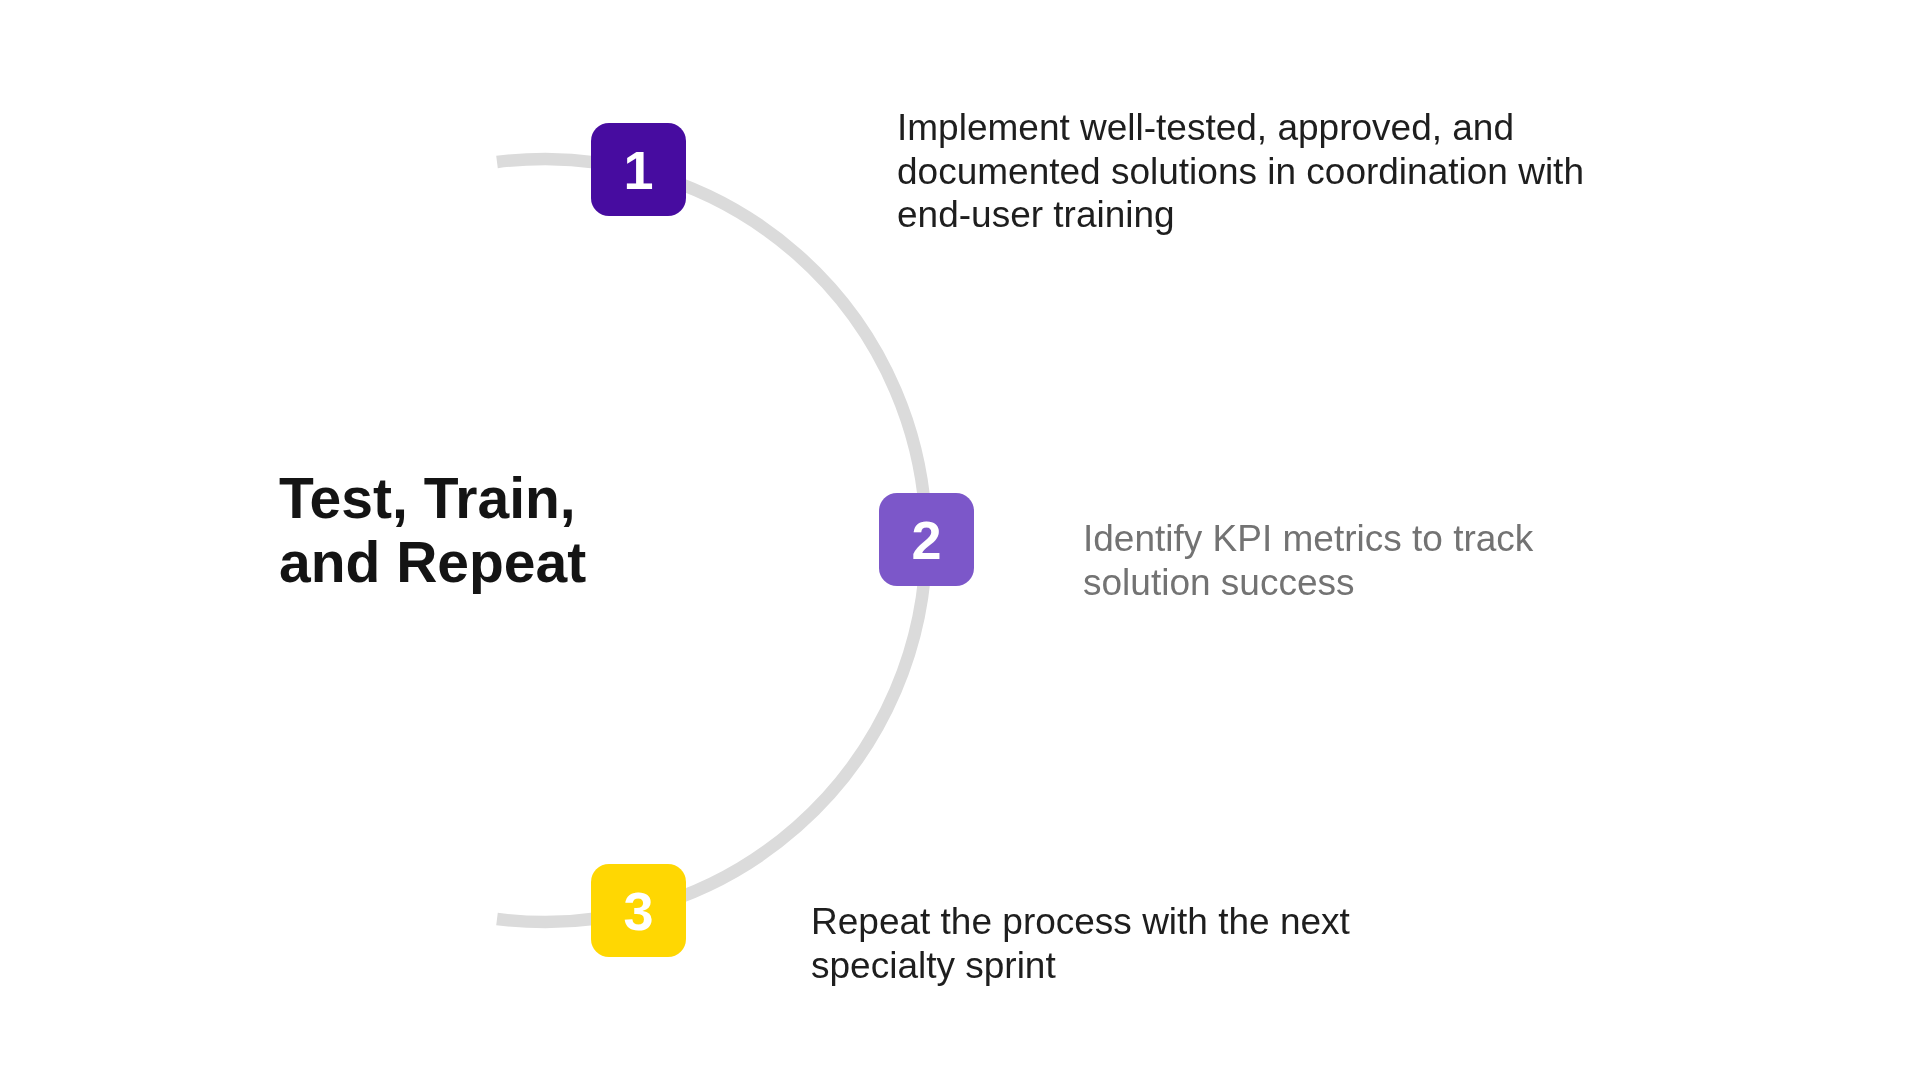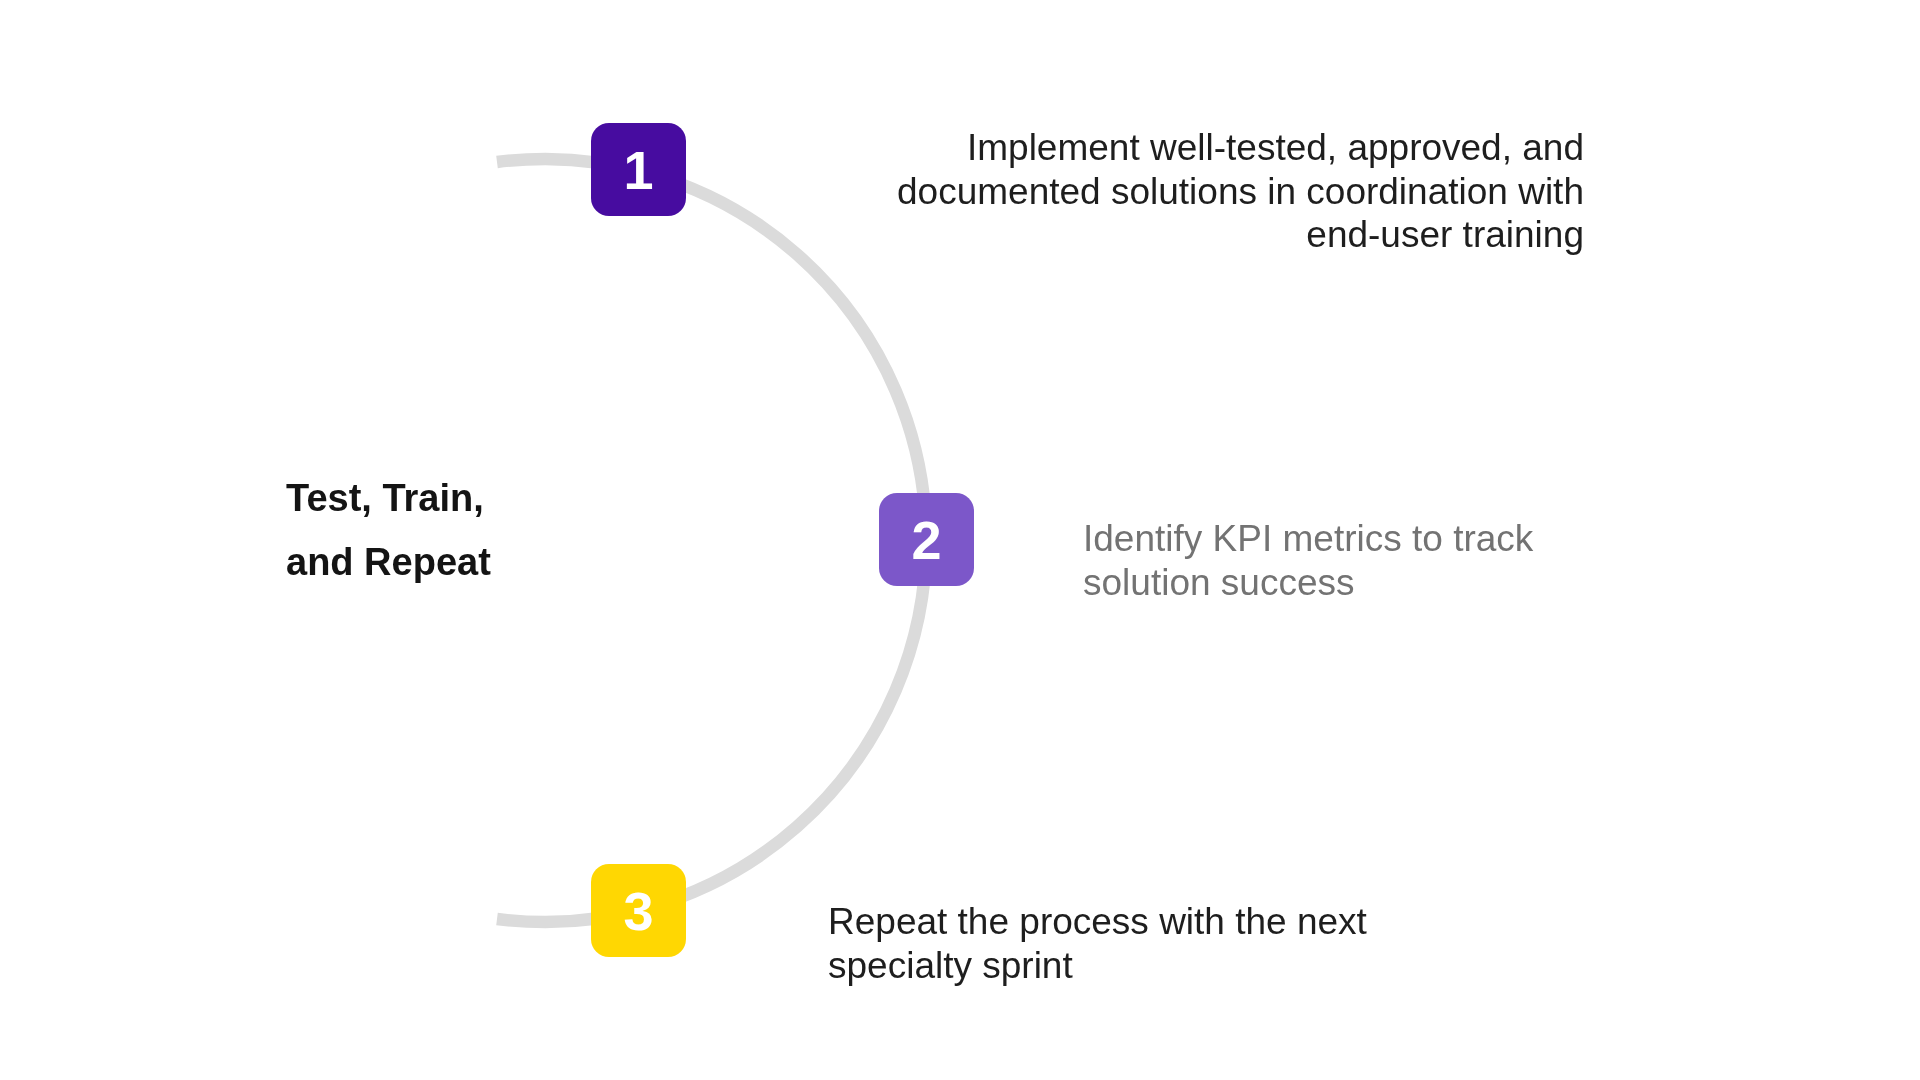--- a/index.html
+++ b/index.html
@@ -16,32 +16,32 @@
     width:95px;height:93px;
     border-radius:18px;
     display:flex;align-items:center;justify-content:center;
     font-weight:700;font-size:54px;line-height:1;
   }
   .badge-1{left:591px;top:123px;}
   .badge-2{left:879px;top:493px;}
   .badge-3{left:591px;top:864px;}
   .title{
     position:absolute;
-    left:286px;top:466px;
-    font-size:38px;font-weight:700;line-height:64px;
+    left:279px;top:466px;
+    font-size:57px;font-weight:700;line-height:64px;
     white-space:pre-line;
   }
   .desc{
     position:absolute;
     font-size:37px;font-weight:400;line-height:43.5px;
     white-space:pre-line;
   }
-  .desc-1{left:897px;top:126px;text-align:right;}
+  .desc-1{left:897px;top:106px;}
   .desc-2{left:1083px;top:517px;}
-  .desc-3{left:828px;top:900px;}
+  .desc-3{left:811px;top:900px;}
 </style>
 </head>
 <body>
 
 <div class="canvas" style="background: rgb(255, 255, 255);">
 
   <svg class="arc-svg" viewBox="0 0 1920 1080" aria-hidden="true">
     <path d="M 497 162 A 381.5 381.5 0 1 1 497 919" fill="none" stroke="#DBDBDB" stroke-width="12.5" stroke-linecap="butt"></path>
   </svg>
 

